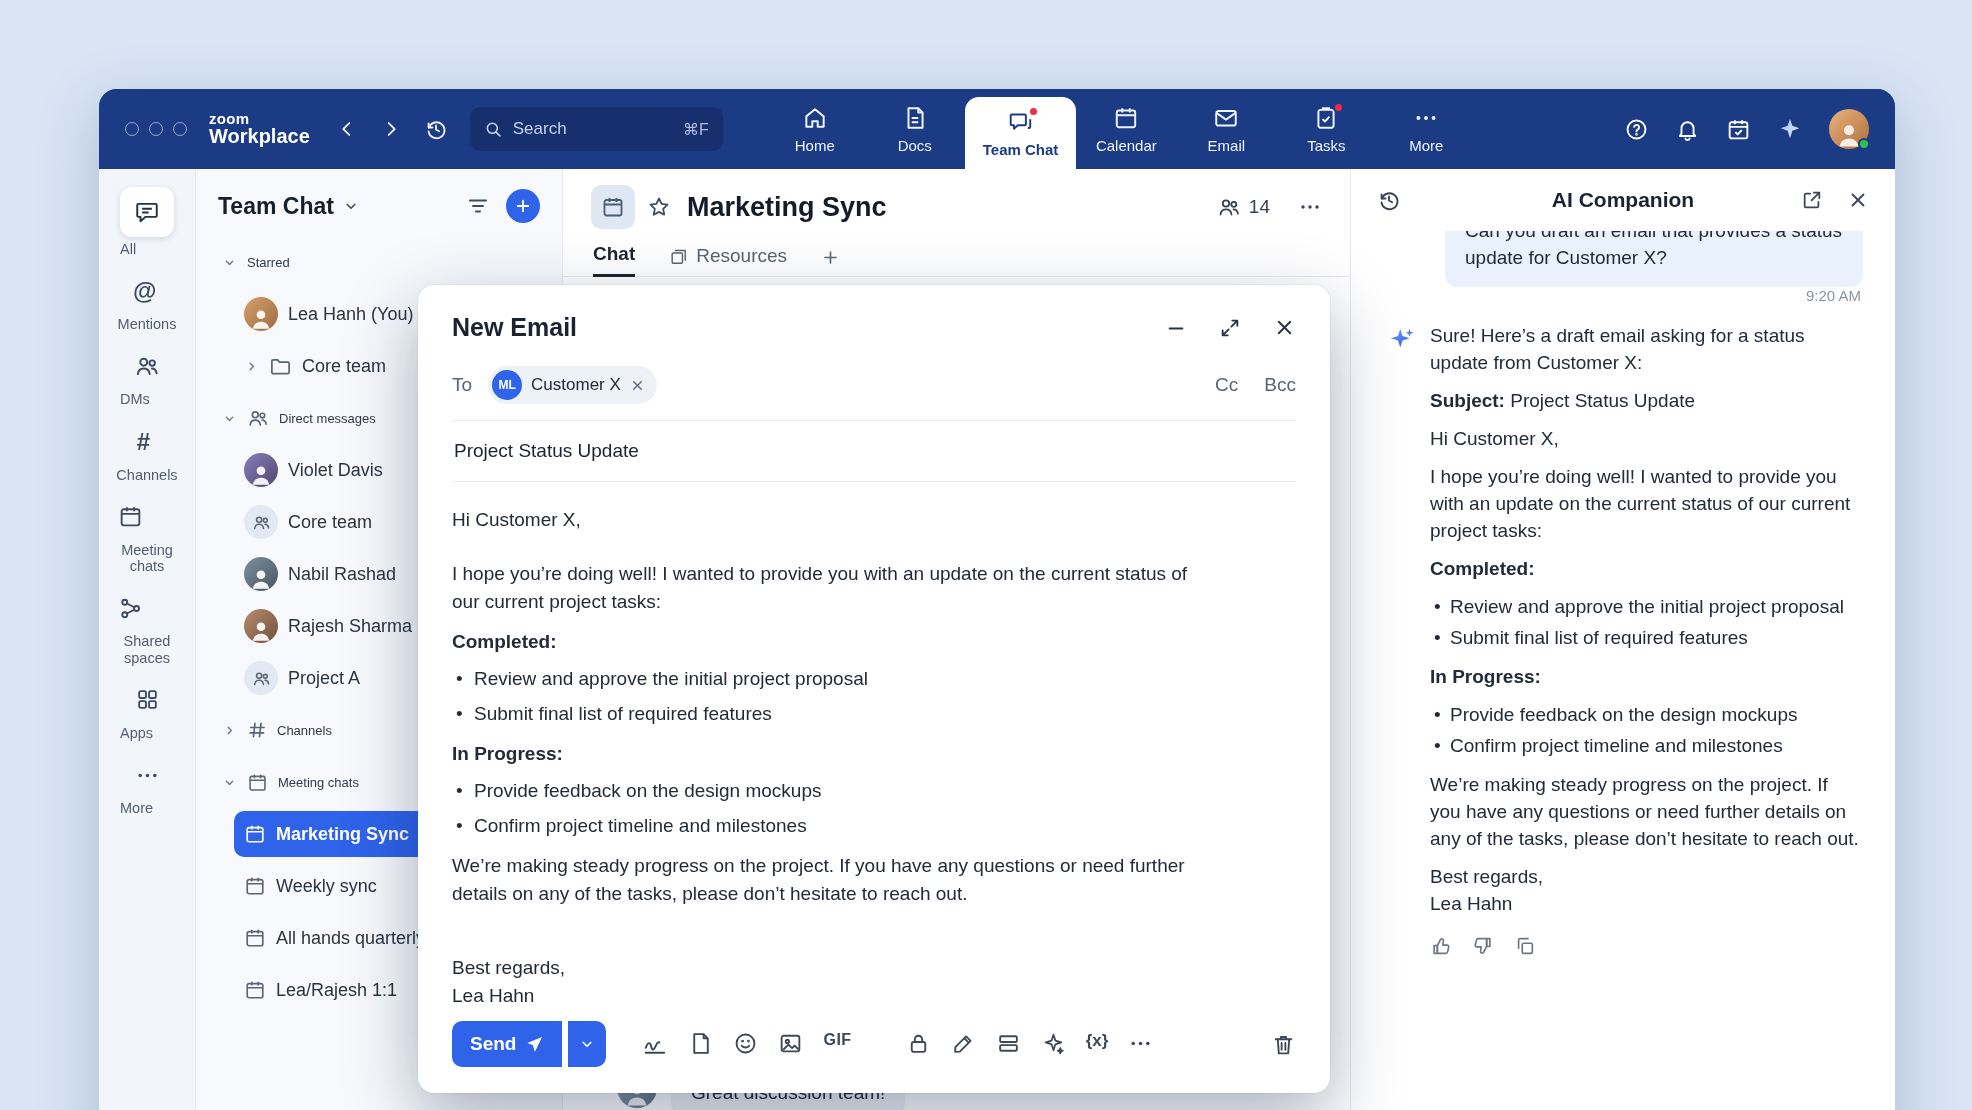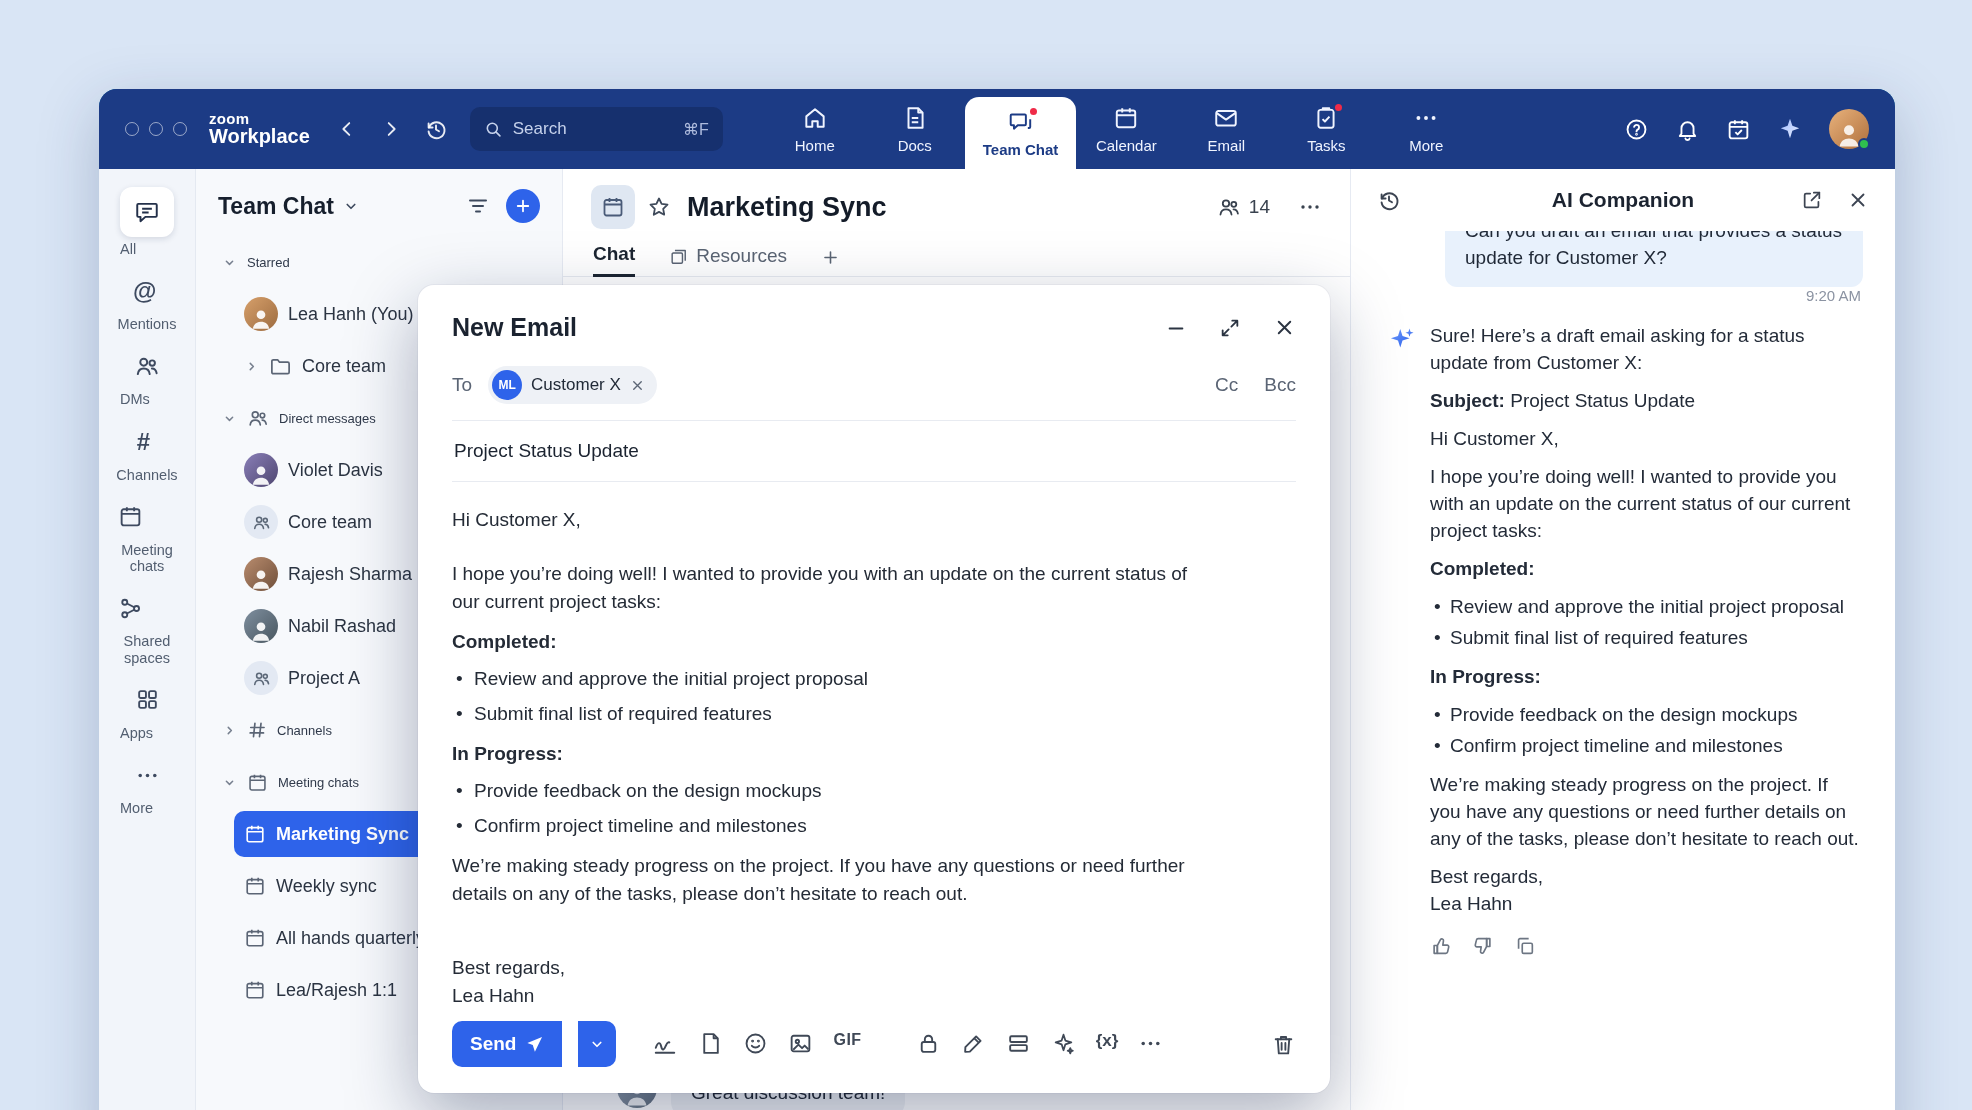--- a/index.html
+++ b/index.html
@@ -191,21 +191,21 @@
   .m-div { height:1px; background:#e8ebf1; margin-top:16px; }
   .m-subject { padding:19px 2px; font-size:19px; font-weight:500; color:#1b2330; cursor:text; }
   .m-subject + .m-div { margin-top:0; }
   .m-body { flex:1; overflow:hidden; padding-top:24px; font-size:19px; line-height:28px; color:#242b36; max-width:740px; cursor:text; }
   .m-body p { margin:0 0 12px; }
   .m-body p.greet { margin-bottom:26px; }
   .m-body p.closing { margin-top:2px; margin-bottom:46px; }
   .m-body .b { margin-bottom:9px; }
   .m-body li { position:relative; padding-left:22px; margin-bottom:7px; }
   .m-toolbar { display:flex; align-items:center; padding-bottom:26px; margin-top:auto; }
-  .send-group { display:flex; gap:16px; }
+  .send-group { display:flex; gap:6px; }
   .send-btn {
     height:46px; background:#2e63ea; color:#fff; border-radius:10px 0 0 10px;
     padding:0 18px; font-size:19px; font-weight:600; display:flex; align-items:center; gap:9px;
   }
   .send-caret {
     height:46px; width:38px; background:#2e63ea; color:#fff; border-radius:0 10px 10px 0;
     display:flex; align-items:center; justify-content:center;
   }
   .tool-icons { display:flex; align-items:flex-start; gap:20px; margin-left:36px; color:#3f4856; }
   .tool-gap { width:14px; }
@@ -517,36 +517,36 @@
             <svg width="19" height="19" viewBox="0 0 24 24" fill="none" stroke="currentColor" stroke-width="2" stroke-linecap="round" stroke-linejoin="round">
               <circle cx="9" cy="8.5" r="3.2"></circle>
               <path d="M3.5 19.5c.4-3.3 2.7-5.2 5.5-5.2s5.1 1.9 5.5 5.2"></path>
               <circle cx="16.8" cy="9.3" r="2.5"></circle>
               <path d="M16.5 14.3c2.4 0 4 1.8 4.4 4.4"></path>
             </svg>
           </span>
         <span class="row-label">Core team</span>
       </div>
       <div class="row">
+        <span class="avatar av-nabil">
+            <svg width="26" height="26" viewBox="0 0 24 24" fill="currentColor">
+              <circle cx="12" cy="9" r="4"></circle>
+              <path d="M4.5 22c.5-4.2 3.6-6.5 7.5-6.5s7 2.3 7.5 6.5z"></path>
+            </svg>
+          </span>
+        <span class="row-label">Nabil Rashad</span>
+      </div>
+      <div class="row">
         <span class="avatar av-rajesh">
             <svg width="26" height="26" viewBox="0 0 24 24" fill="currentColor">
               <circle cx="12" cy="9" r="4"></circle>
               <path d="M4.5 22c.5-4.2 3.6-6.5 7.5-6.5s7 2.3 7.5 6.5z"></path>
             </svg>
           </span>
         <span class="row-label">Rajesh Sharma</span>
-      </div>
-      <div class="row">
-        <span class="avatar av-nabil">
-            <svg width="26" height="26" viewBox="0 0 24 24" fill="currentColor">
-              <circle cx="12" cy="9" r="4"></circle>
-              <path d="M4.5 22c.5-4.2 3.6-6.5 7.5-6.5s7 2.3 7.5 6.5z"></path>
-            </svg>
-          </span>
-        <span class="row-label">Nabil Rashad</span>
       </div>
       <div class="row">
         <span class="group-av">
             <svg width="19" height="19" viewBox="0 0 24 24" fill="none" stroke="currentColor" stroke-width="2" stroke-linecap="round" stroke-linejoin="round">
               <circle cx="9" cy="8.5" r="3.2"></circle>
               <path d="M3.5 19.5c.4-3.3 2.7-5.2 5.5-5.2s5.1 1.9 5.5 5.2"></path>
               <circle cx="16.8" cy="9.3" r="2.5"></circle>
               <path d="M16.5 14.3c2.4 0 4 1.8 4.4 4.4"></path>
             </svg>
           </span>

